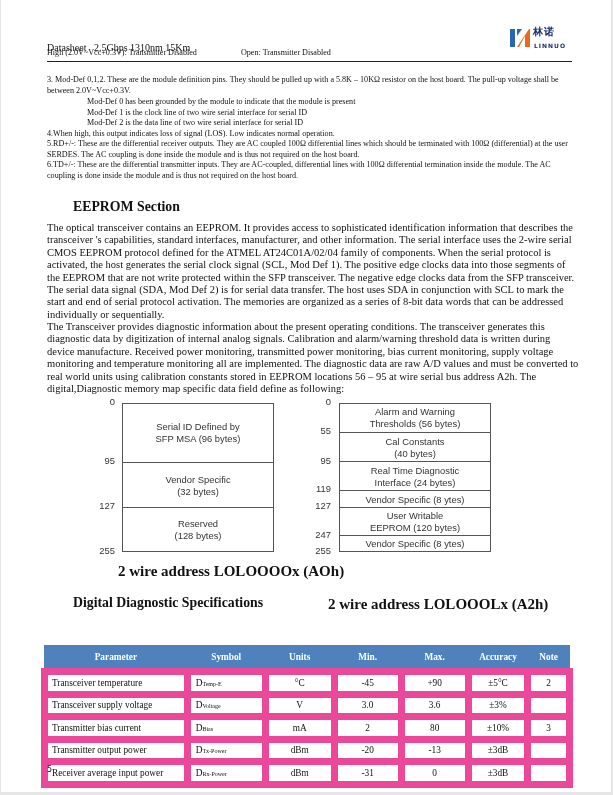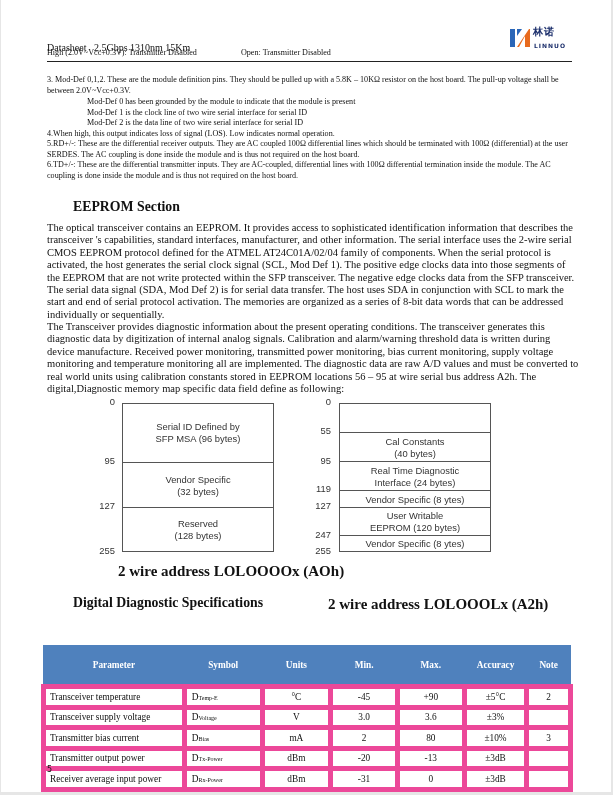--- a/index.html
+++ b/index.html
@@ -16,22 +16,22 @@
   .indent { padding-left:40px; }
   h2 { position:absolute; left:64px; margin:8px; font-size:13.8px; font-weight:bold; }
   .para { position:absolute; left:46px; width:533px; font-size:10.5px; line-height:12.4px; text-align:left; }
   .mm { position:absolute; font-family:"Liberation Sans", sans-serif; font-size:9.4px; color:#333; }
   .mm .box { position:absolute; border:1px solid #555; background:#fff; }
   .mm .cell { position:absolute; left:0; right:0; border-top:1px solid #555; display:flex; align-items:center; justify-content:center; text-align:center; line-height:12px; }
   .mm .cell.first { border-top:none; }
   .mm .addr { position:absolute; font-size:9.4px; text-align:right; width:24px; }
   .mm-cap { position:absolute; font-size:15px; font-weight:bold; font-family:"Liberation Serif", serif; color:#111; }
   table.spec { position:absolute; left:40px; top:645px; width:532px; border-collapse:collapse; font-size:9.3px; }
-  table.spec th { background:#4f81bd; color:#fff; font-weight:bold; height:14px; padding:12px; border:1px solid #4f81bd; }
-  table.spec td { border:5px solid #ec4899; height:15.5px; padding:0; text-align:center; }
+  table.spec th { background:#4f81bd; color:#fff; font-weight:bold; height:14px; padding:4px; border:1px solid #4f81bd; }
+  table.spec td { border:7px solid #ec4899; height:15.5px; padding:0; text-align:center; }
   table.spec td.param { text-align:left; padding-left:4px; }
   table.spec td.sym { text-align:left; padding-left:5px; }
   .sym small { font-size:6px; }
   .pageno { position:absolute; left:46px; top:765px; font-size:8px; font-family:"DejaVu Sans", sans-serif; }
 </style>
 </head>
 <body>
 
 <div class="page">
 
@@ -85,20 +85,23 @@
 
   <div class="mm">
     <span class="addr" style="left:306px;top:396px;">0</span>
     <span class="addr" style="left:306px;top:425px;">55</span>
     <span class="addr" style="left:306px;top:455px;">95</span>
     <span class="addr" style="left:306px;top:483px;">119</span>
     <span class="addr" style="left:306px;top:500px;">127</span>
     <span class="addr" style="left:306px;top:529px;">247</span>
     <span class="addr" style="left:306px;top:545px;">255</span>
     <div class="box" style="left:338px;top:403px;width:150px;height:147px;">
+      <div class="cell first" style="top:0;height:28px;">
+          <div><span>Alarm and Warning</span><br><span>Thresholds (56 bytes)</span></div>
+        </div>
       <div class="cell" style="top:28px;height:29px;">
           <div><span>Cal Constants</span><br><span>(40 bytes)</span></div>
         </div>
       <div class="cell" style="top:57px;height:29px;">
           <div><span>Real Time Diagnostic</span><br><span>Interface (24 bytes)</span></div>
         </div>
       <div class="cell" style="top:86px;height:17px;">
           <span>Vendor Specific (8 ytes)</span>
         </div>
       <div class="cell" style="top:103px;height:28px;">

